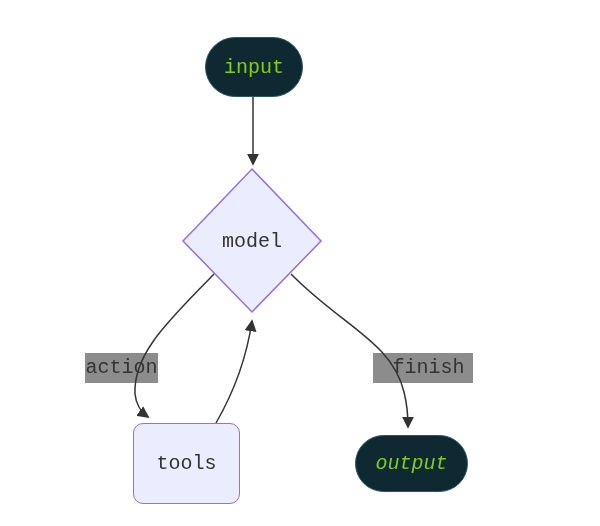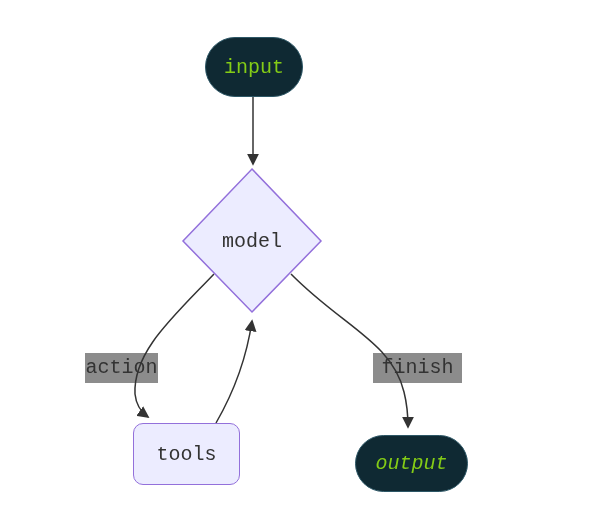--- a/index.html
+++ b/index.html
@@ -46,35 +46,35 @@
     color: #84cc16;
   }
   .node.rounded-rect {
     background: #ececff;
     border: 1.5px solid #9370db;
     border-radius: 10px;
     color: #333333;
   }
   .node-input  { left: 205px; top: 37px;  width: 98px;  height: 60px; border-radius: 30px; }
   .node-output { left: 355px; top: 435px; width: 113px; height: 57px; border-radius: 29px; font-style: italic; }
-  .node-tools  { left: 133px; top: 423px; width: 107px; height: 62px; }
+  .node-tools  { left: 133px; top: 423px; width: 107px; height: 81px; }
   .model-text {
     position: absolute;
     z-index: 3;
     left: 202px; top: 226px;
     width: 100px; height: 30px;
     display: flex;
     align-items: center;
     justify-content: center;
     color: #333333;
     font-size: 20px;
   }
   .label-action      { left: 85px;  top: 353px; width: 73px;  height: 30px; }
   .label-observation { left: 185px; top: 353px; width: 138px; height: 30px; }
-  .label-finish      { left: 373px; top: 353px; width: 89px;  height: 30px; }
+  .label-finish      { left: 373px; top: 353px; width: 89px;  height: 30px; padding-left: 11px; }
 </style>
 </head>
 <body>
 
 <div class="canvas">
 
   <div class="edge-label label-action">action</div>
   <div class="edge-label label-finish">finish</div>
 
   <svg class="edges" width="600" height="526" viewBox="0 0 600 526">

